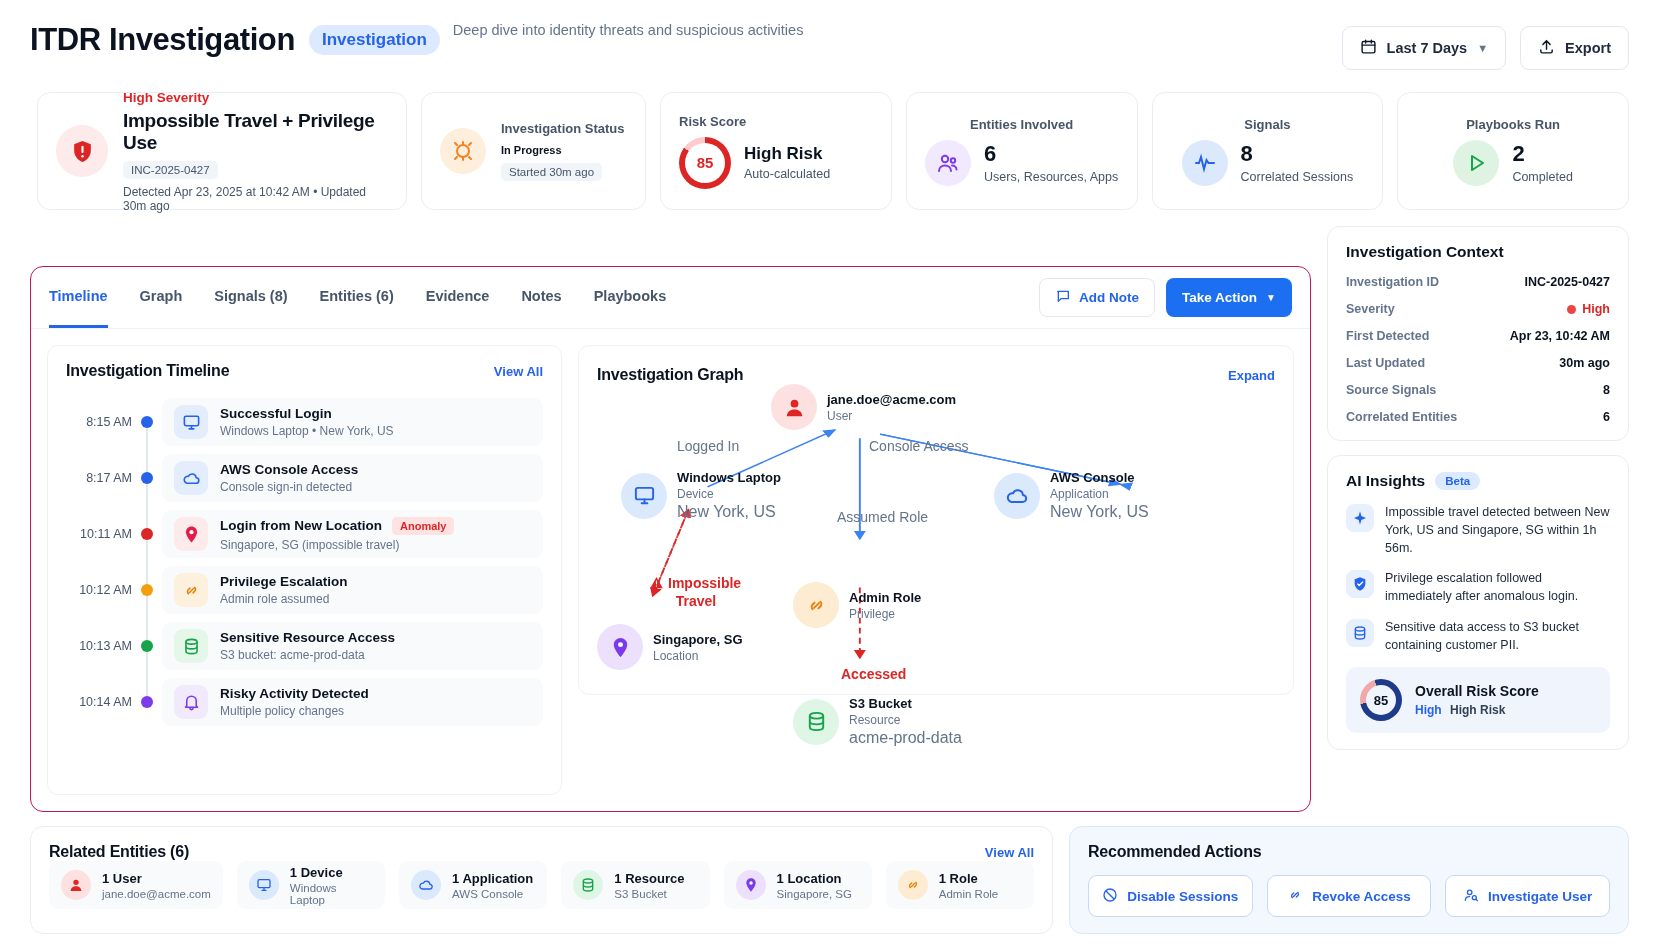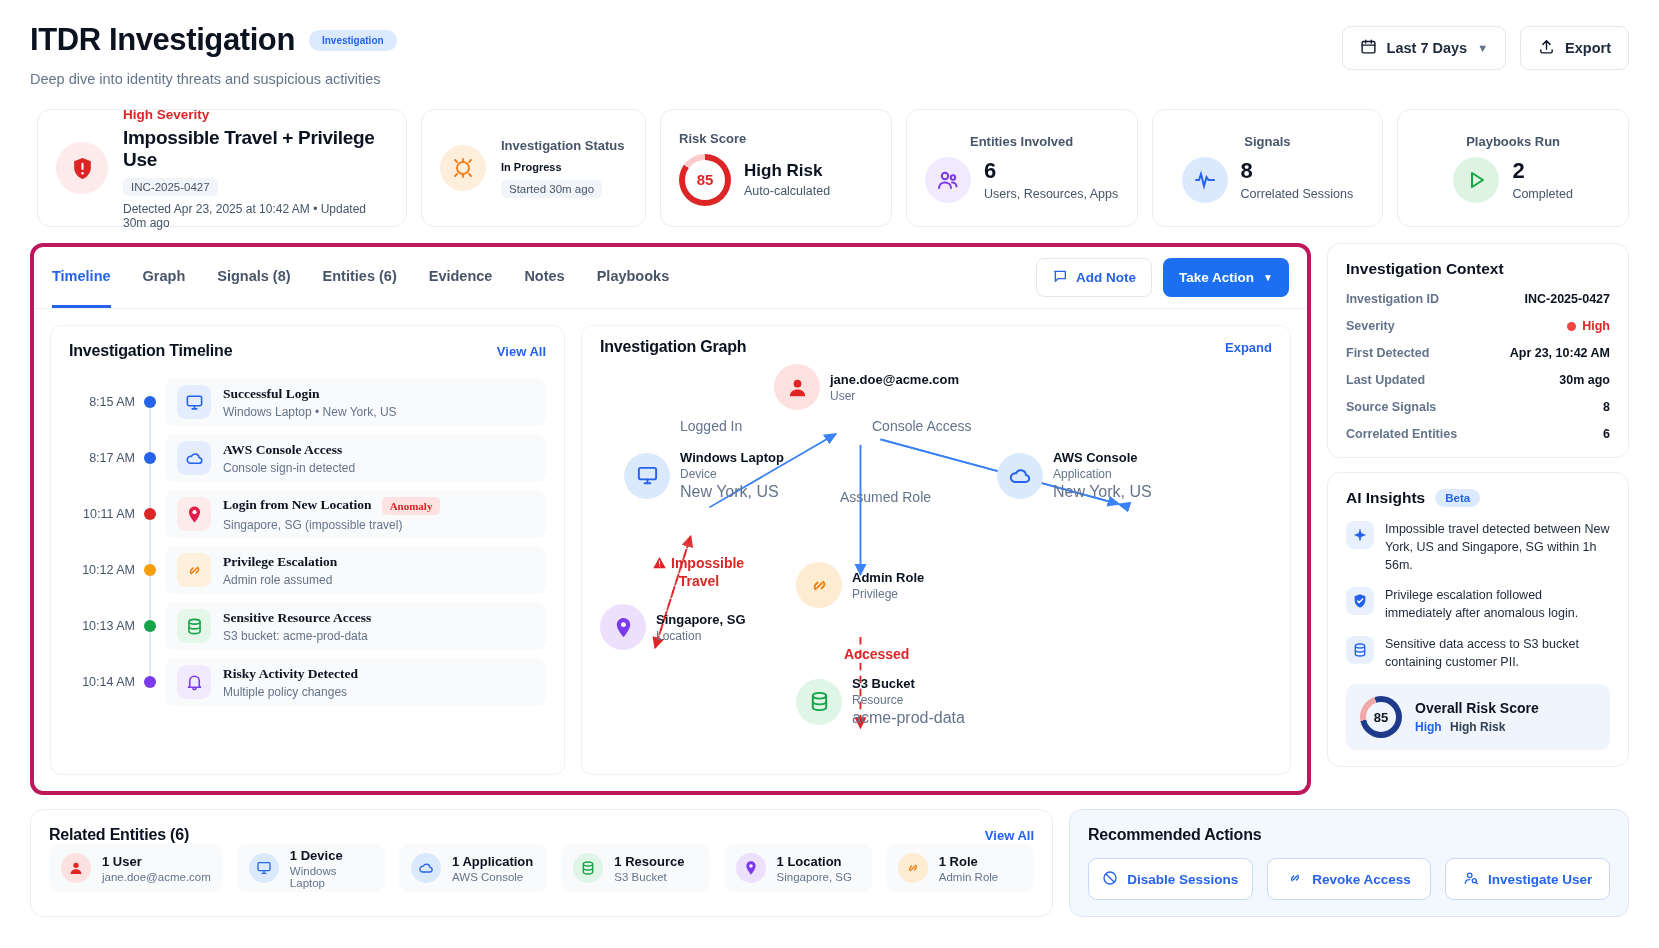--- a/index.html
+++ b/index.html
@@ -7,25 +7,25 @@
     width: 1659px; height: 948px;
     background: #ffffff;
     font-family: "Liberation Sans", sans-serif;
     color: #0f172a;
     overflow: hidden;
   }
   .page { width: 1659px; height: 948px; padding: 22px 30px 0 30px; position: relative; }
 
   
   .hdr { display: flex; align-items: flex-start; justify-content: space-between; }
-  .hdr-left { display: flex; flex-direction: column; gap: 13px; }
+  .hdr-left { display: flex; flex-direction: row; gap: 13px; }
   .title-row { display: flex; align-items: center; gap: 14px; }
   .title { font-size: 31px; font-weight: bold; letter-spacing: -0.4px; color: #0b1220; }
   .pill-blue {
-    background: #dbeafe; color: #2563eb; font-size: 10px; font-weight: bold;
+    background: #dbeafe; color: #2563eb; font-size: 17px; font-weight: bold;
     padding: 5px 13px; border-radius: 999px;
   }
   .subtitle { font-size: 14.5px; color: #64748b; }
   .hdr-right { display: flex; gap: 14px; align-items: center; margin-top: 4px; }
   .btn-outline {
     display: flex; align-items: center; gap: 10px;
     border: 1px solid #e2e8f0; background: #fff; border-radius: 9px;
     padding: 11px 17px; font-size: 14.5px; font-weight: bold; color: #1e293b;
     cursor: pointer;
   }
@@ -65,21 +65,21 @@
     background: conic-gradient(#dc2626 0 85%, #fecaca 85% 100%);
     position: relative;
   }
   .ring::after {
     content:""; position:absolute; inset:6px; border-radius:50%; background:#fff;
   }
   .ring span { position: relative; z-index: 1; font-size: 15px; font-weight: bold; color: #dc2626; }
 
   
   .body { display: flex; gap: 16px; margin-top: 16px; align-items: flex-start; }
-  .left-main { flex: 1 1 auto; border: 4px solid #be185d; border-radius: 13px; background: #fff; }
+  .left-main { flex: 1 1 auto; border: 1px solid #be185d; border-radius: 13px; background: #fff; margin-top: 40px; }
   .right-col { flex: 0 0 302px; display: flex; flex-direction: column; gap: 14px; }
 
   
   .tabbar {
     display: flex; align-items: center; justify-content: space-between;
     border-bottom: 1px solid #eef2f7; padding: 0 18px; height: 62px;
   }
   .tabs { display: flex; gap: 32px; height: 100%; align-items: center; }
   .tab {
     font-size: 14.5px; font-weight: bold; color: #475569; cursor: pointer;
@@ -95,21 +95,21 @@
   .btn-primary {
     display: flex; align-items: center; gap: 9px; background: #1d6ff2; border: none;
     border-radius: 8px; padding: 10px 16px; font-size: 13.5px; font-weight: bold;
     color: #fff; cursor: pointer;
   }
 
   
   .panels { display: flex; gap: 16px; padding: 16px; }
   .panel { border: 1px solid #eef2f7; border-radius: 11px; background: #fff; }
   .panel-timeline { flex: 0 0 515px; padding: 16px 18px; height: 450px; }
-  .panel-graph { flex: 1 1 auto; padding: 12px 18px; height: 450px; position: relative; }
+  .panel-graph { flex: 1 1 auto; padding: 20px 18px; height: 350px; position: relative; }
   .panel-head { display: flex; align-items: center; justify-content: space-between; margin-bottom: 14px; }
   .panel-title { font-size: 16px; font-weight: bold; color: #0b1220; letter-spacing: -0.2px; }
   .link-blue { font-size: 13px; font-weight: bold; color: #2563eb; cursor: pointer; }
 
   
   .tl { position: relative; padding-left: 0; }
   .tl-row { display: flex; align-items: center; height: 56px; position: relative; }
   .tl-time { width: 66px; font-size: 12.5px; color: #475569; text-align: right; flex: none; }
   .tl-rail { width: 30px; position: relative; flex: none; height: 100%; }
   .tl-rail::before {
@@ -125,21 +125,21 @@
     flex: 1 1 auto; display: flex; align-items: center; gap: 12px;
     background: #f8fafc; border-radius: 9px; padding: 9px 12px; height: 48px;
   }
   .tl-ico { width: 34px; height: 34px; border-radius: 9px; display: flex; align-items: center; justify-content: center; flex: none; }
   .tl-t { font-size: 13.5px; font-weight: bold; color: #0b1220; }
   .tl-s { font-size: 12px; color: #64748b; margin-top: 3px; }
   .badge-anom {
     background: #fee2e2; color: #dc2626; font-size: 11px; font-weight: bold;
     padding: 3px 8px; border-radius: 5px; margin-left: 10px;
   }
-  .tl-title-row { display: flex; align-items: flex-start; font-family: Liberation Serif, serif; }
+  .tl-title-row { display: flex; align-items: center; }
 
   
   .gnode { position: absolute; display: flex; align-items: center; gap: 10px; }
   .gcirc { width: 46px; height: 46px; border-radius: 50%; display: flex; align-items: center; justify-content: center; flex: none; }
   .gname { font-size: 13px; font-weight: bold; color: #0b1220; }
   .gtype { font-size: 12px; color: #64748b; margin-top: 2px; }
   .gsub { font-size: 16px; color: #64748b; margin-top: 2px; }
   .glabel { position: absolute; font-size: 14px; color: #64748b; text-align: center; }
   .glabel.red { color: #dc2626; font-weight: bold; }
   svg.edges { position: absolute; left: 0; top: 0; width: 100%; height: 100%; pointer-events: none; }

